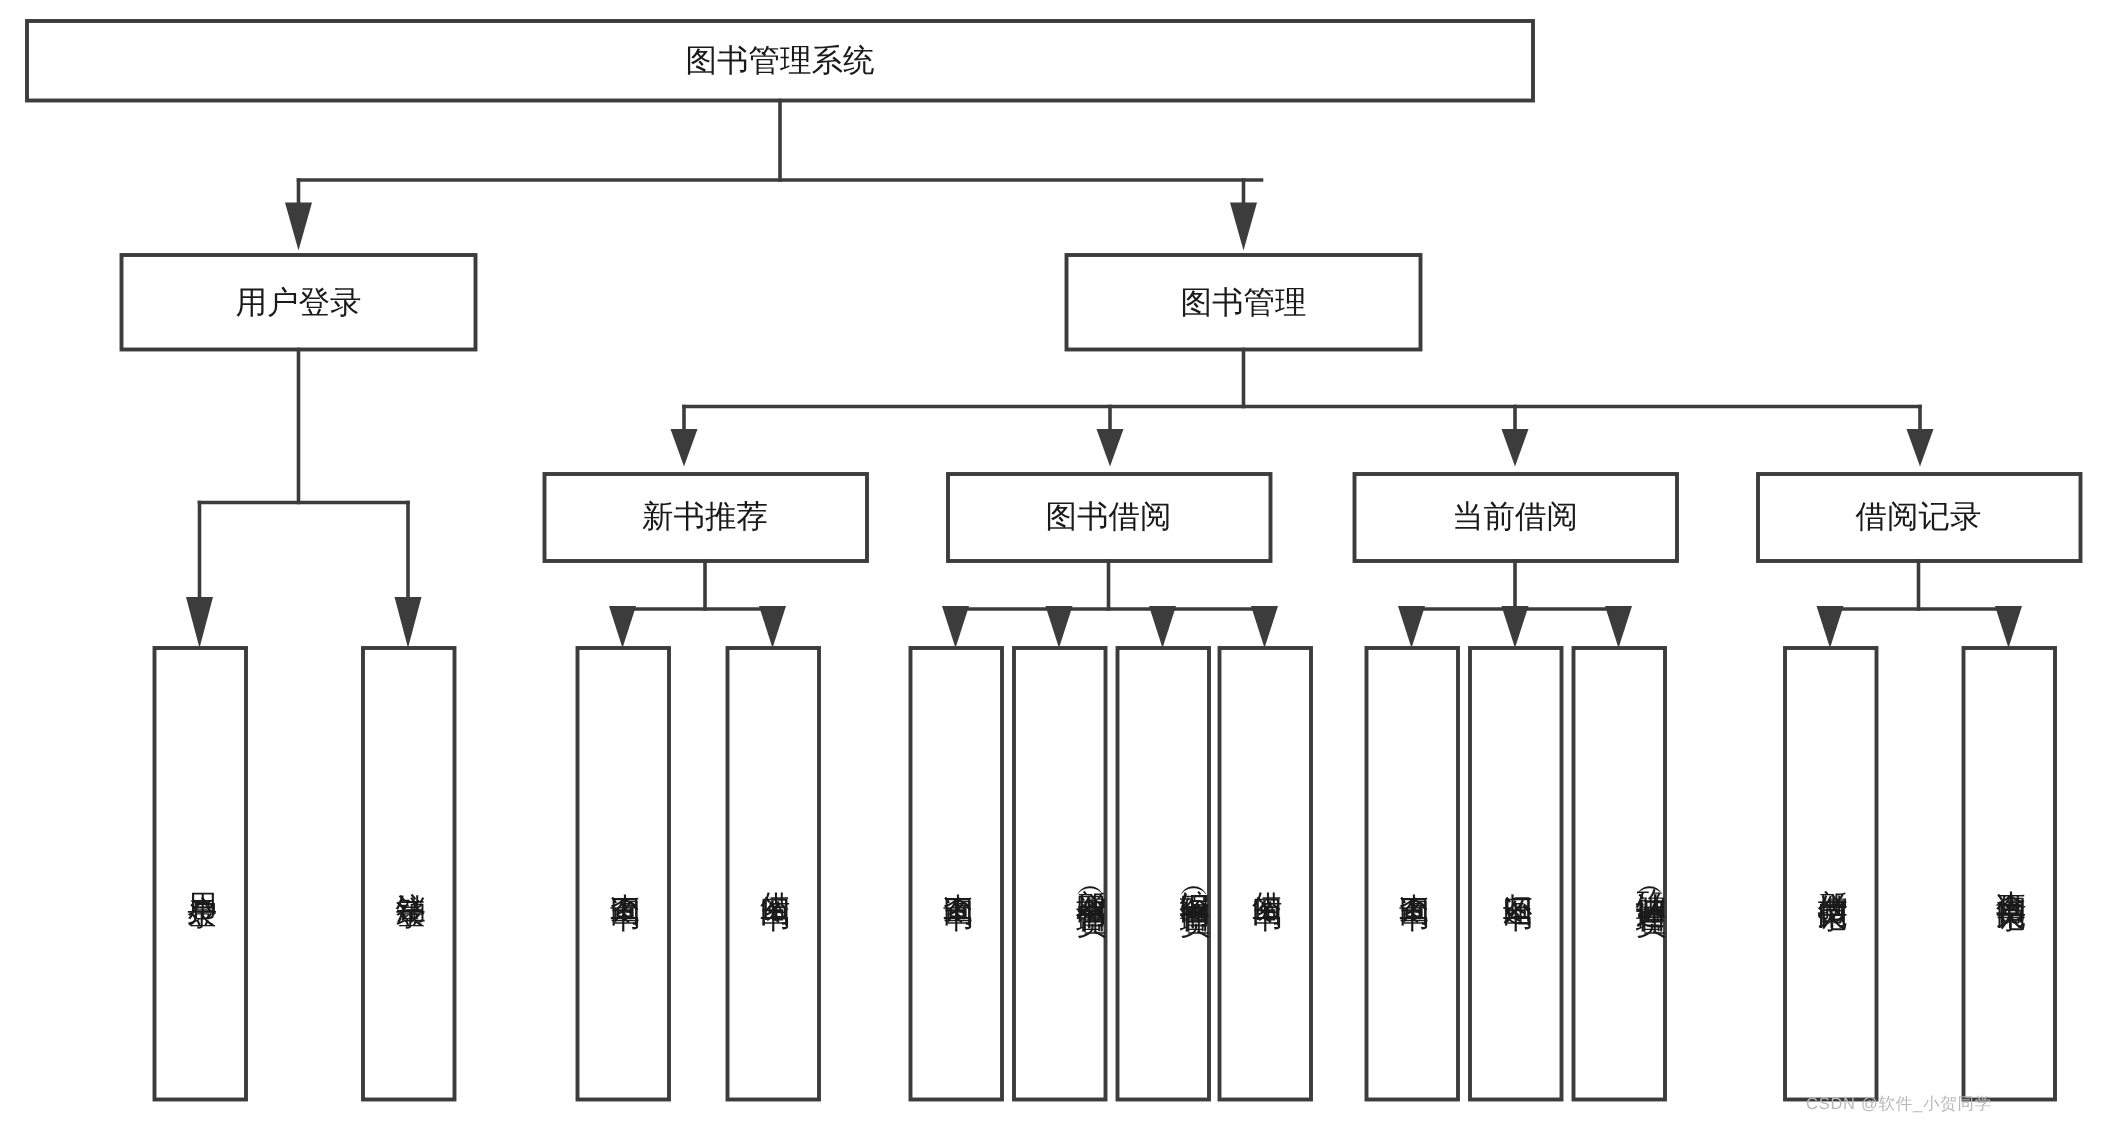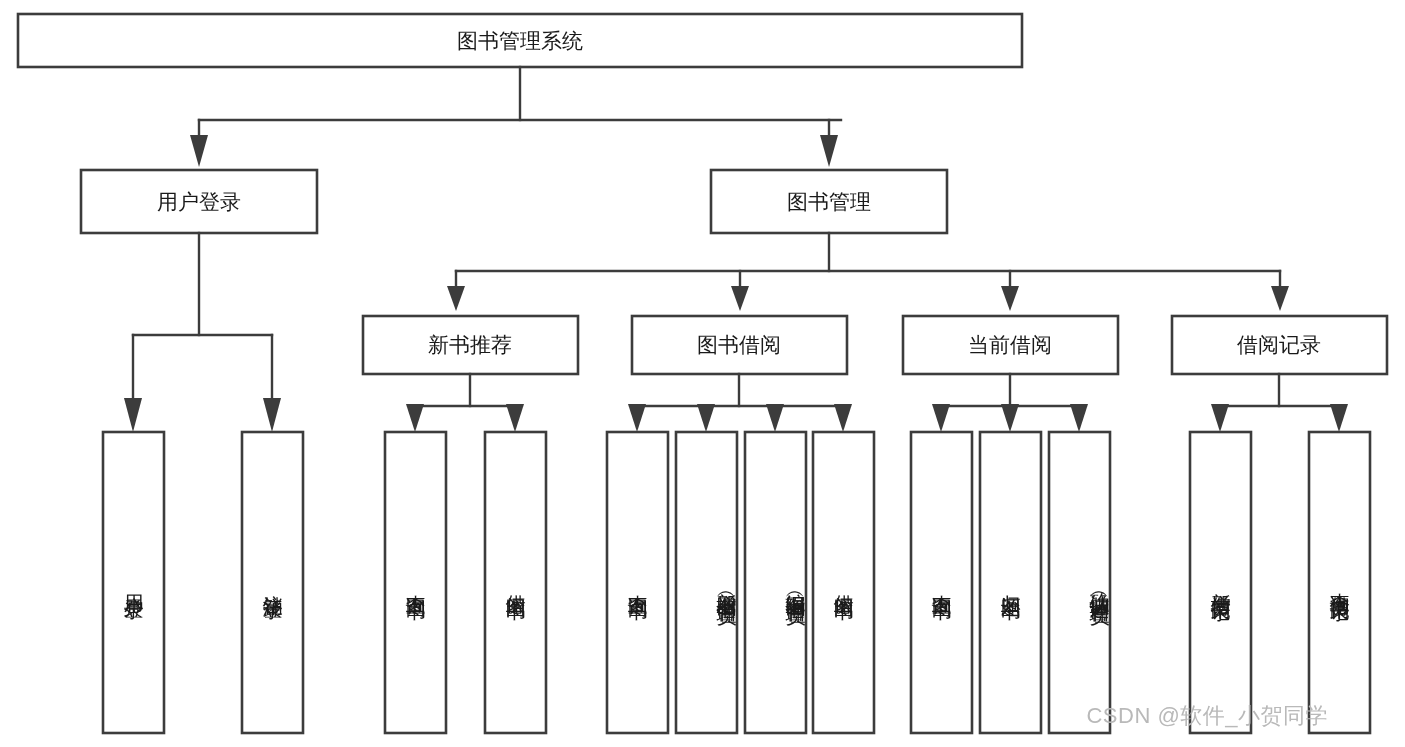--- a/index.html
+++ b/index.html
@@ -60,23 +60,23 @@
     display: flex;
     align-items: center;
     justify-content: center;
     text-align: center;
     white-space: nowrap;
     pointer-events: none;
   }
   .watermark {
     position: absolute;
     right: 10px;
-    bottom: 16px;
-    font-family: "Liberation Sans", "DejaVu Sans", sans-serif;
-    font-size: 22px;
+    bottom: 4px;
+    font-family: "Liberation Sans", "DejaVu Sans", sans-serif;
+    font-size: 11px;
     color: #b9b9b9;
     white-space: nowrap;
     letter-spacing: 0.5px;
   }
 </style>
 </head>
 <body>
 
 <div id="diagram-root">
 

